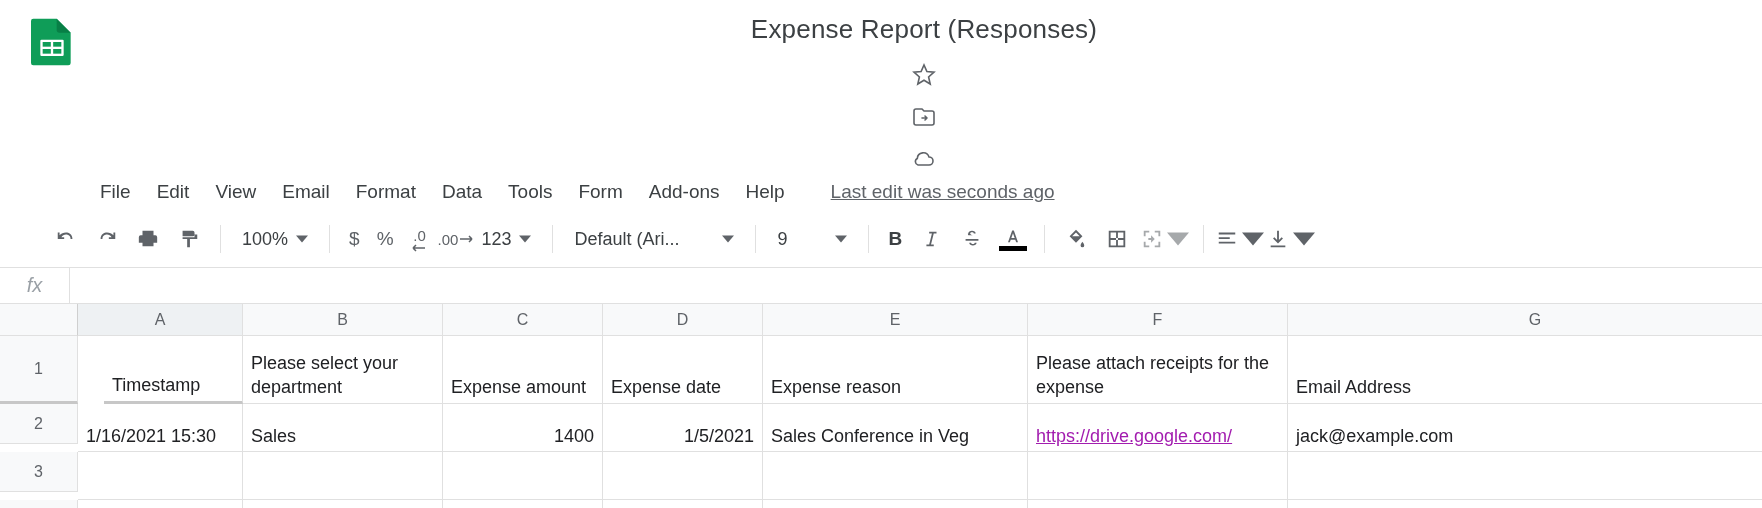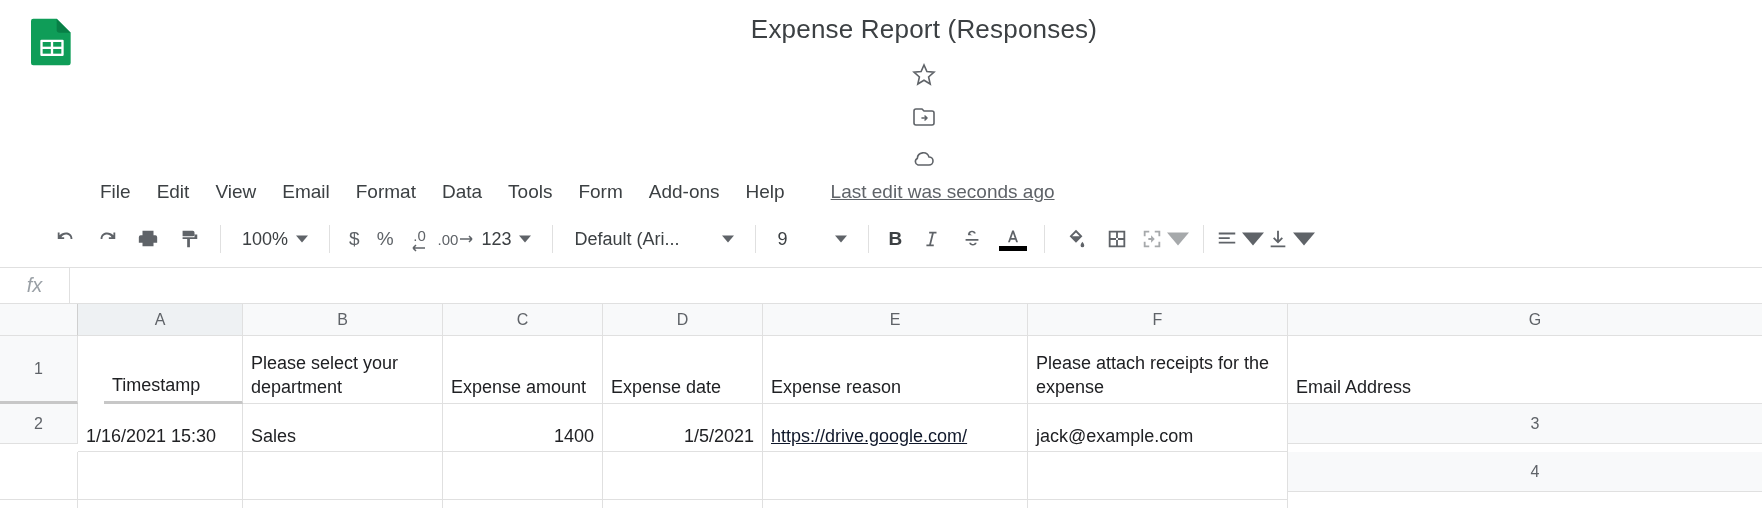--- a/index.html
+++ b/index.html
@@ -161,21 +161,21 @@
     border-bottom: 1px solid #e0e0e0;
     padding: 4px 8px;
     height: 48px;
     display: flex;
     align-items: flex-end;
     overflow: hidden;
     white-space: nowrap;
   }
   .cell.tall { height: 68px; white-space: normal; align-items: flex-end; line-height: 1.3; }
   .cell.right { justify-content: flex-end; }
-  .link { color: #0f172a; text-decoration: underline; cursor: pointer; }
+  .link { color: #a21caf; text-decoration: underline; cursor: pointer; }
   .col-a-sel { border-bottom: 3px solid #c7c7c7; margin-left: 26px; }
   .active-col { background:#eef1f3; }
 </style>
 </head>
 <body>
 
 <div class="header">
   <svg class="logo" viewBox="0 0 48 48">
     <path fill="#0f9d58" d="M8 4h20l12 12v26a2 2 0 0 1-2 2H8a2 2 0 0 1-2-2V6a2 2 0 0 1 2-2z"></path>
     <path fill="#087f46" d="M28 4l12 12H30a2 2 0 0 1-2-2V4z"></path>
@@ -362,20 +362,21 @@
   <div class="cell tall">Expense date</div>
   <div class="cell tall">Expense reason</div>
   <div class="cell tall">Please attach receipts for the expense</div>
   <div class="cell tall">Email Address</div>
 
   <div class="row-header">2</div>
   <div class="cell">1/16/2021 15:30</div>
   <div class="cell">Sales</div>
   <div class="cell right">1400</div>
   <div class="cell right">1/5/2021</div>
+  <div class="cell">Sales Conference in Veg</div>
   <div class="cell">
       <span class="link">https://drive.google.com/</span>
     </div>
   <div class="cell">jack@example.com</div>
 
   <div class="row-header">3</div>
   <div class="cell"></div>
   <div class="cell"></div>
   <div class="cell"></div>
   <div class="cell"></div>

